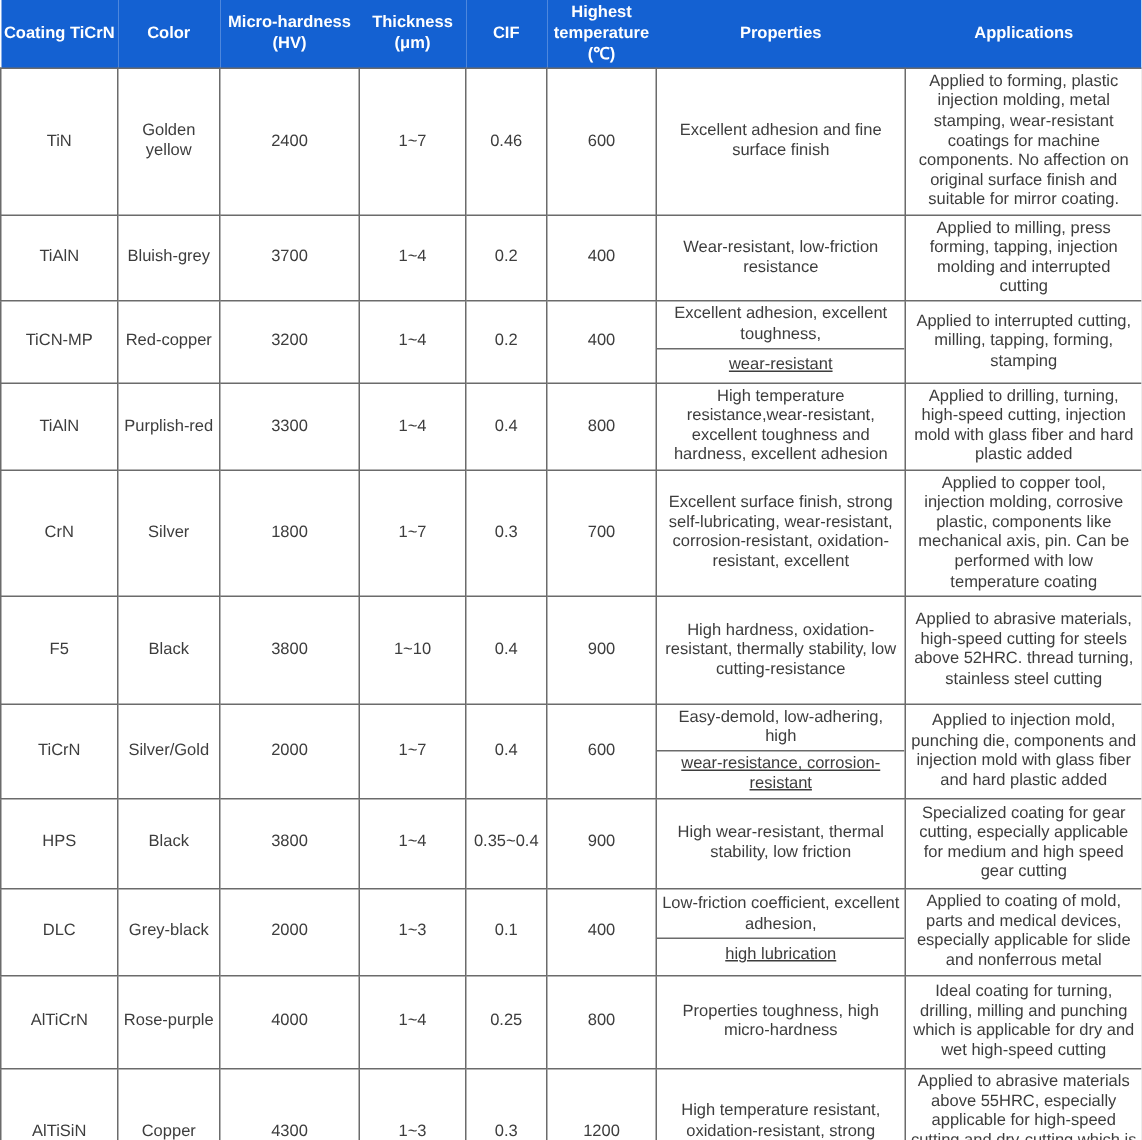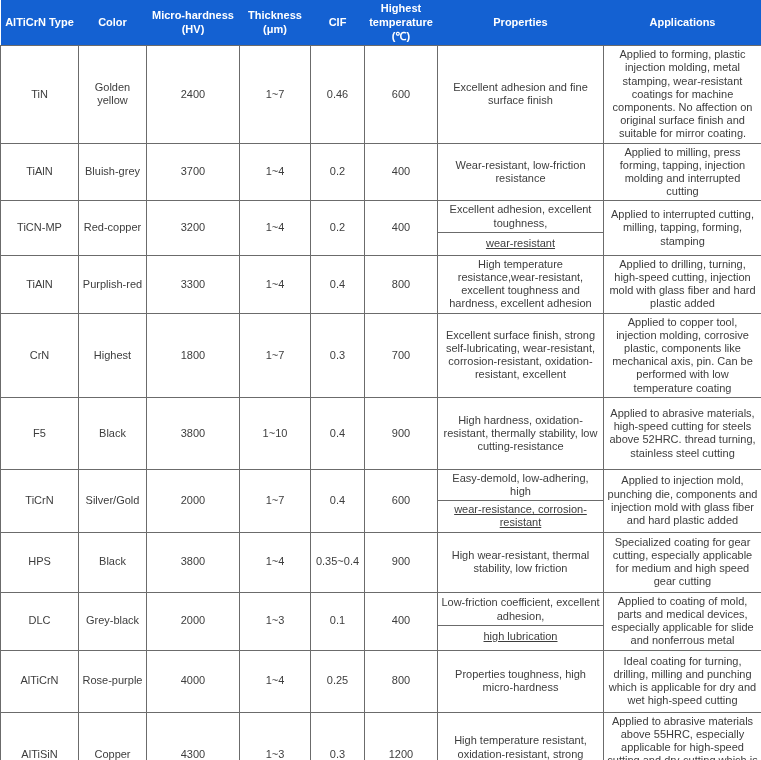--- a/index.html
+++ b/index.html
@@ -67,21 +67,21 @@
         <col class="c2">
         <col class="c3">
         <col class="c4">
       <col class="c5">
         <col class="c6">
         <col class="c7">
         <col class="c8">
     </colgroup>
     <thead>
       <tr>
-        <th>AlTiCrN Type</th>
+        <th>Coating TiCrN</th>
         <th>Color</th>
         <th>Micro-hardness (HV)</th>
         <th>Thickness (μm)</th>
         <th>CIF</th>
         <th>Highest temperature (℃)</th>
         <th>Properties</th>
         <th>Applications</th>
       </tr>
     </thead>
     <tbody id="table-body">
@@ -125,21 +125,21 @@
           <td>Purplish-red</td>
           <td>3300</td>
           <td>1~4</td>
           <td>0.4</td>
           <td>800</td>
           <td>High temperature resistance,wear-resistant, excellent toughness and hardness, excellent adhesion</td>
           <td>Applied to drilling, turning, high-speed cutting, injection mold with glass fiber and hard plastic added</td>
         </tr>
         <tr>
           <td>CrN</td>
-          <td>Highest</td>
+          <td>Silver</td>
           <td>1800</td>
           <td>1~7</td>
           <td>0.3</td>
           <td>700</td>
           <td>Excellent surface finish, strong self-lubricating, wear-resistant, corrosion-resistant, oxidation-resistant, excellent</td>
           <td>Applied to copper tool, injection molding, corrosive plastic, components like mechanical axis, pin. Can be performed with low temperature coating</td>
         </tr>
         <tr>
           <td>F5</td>
           <td>Black</td>

